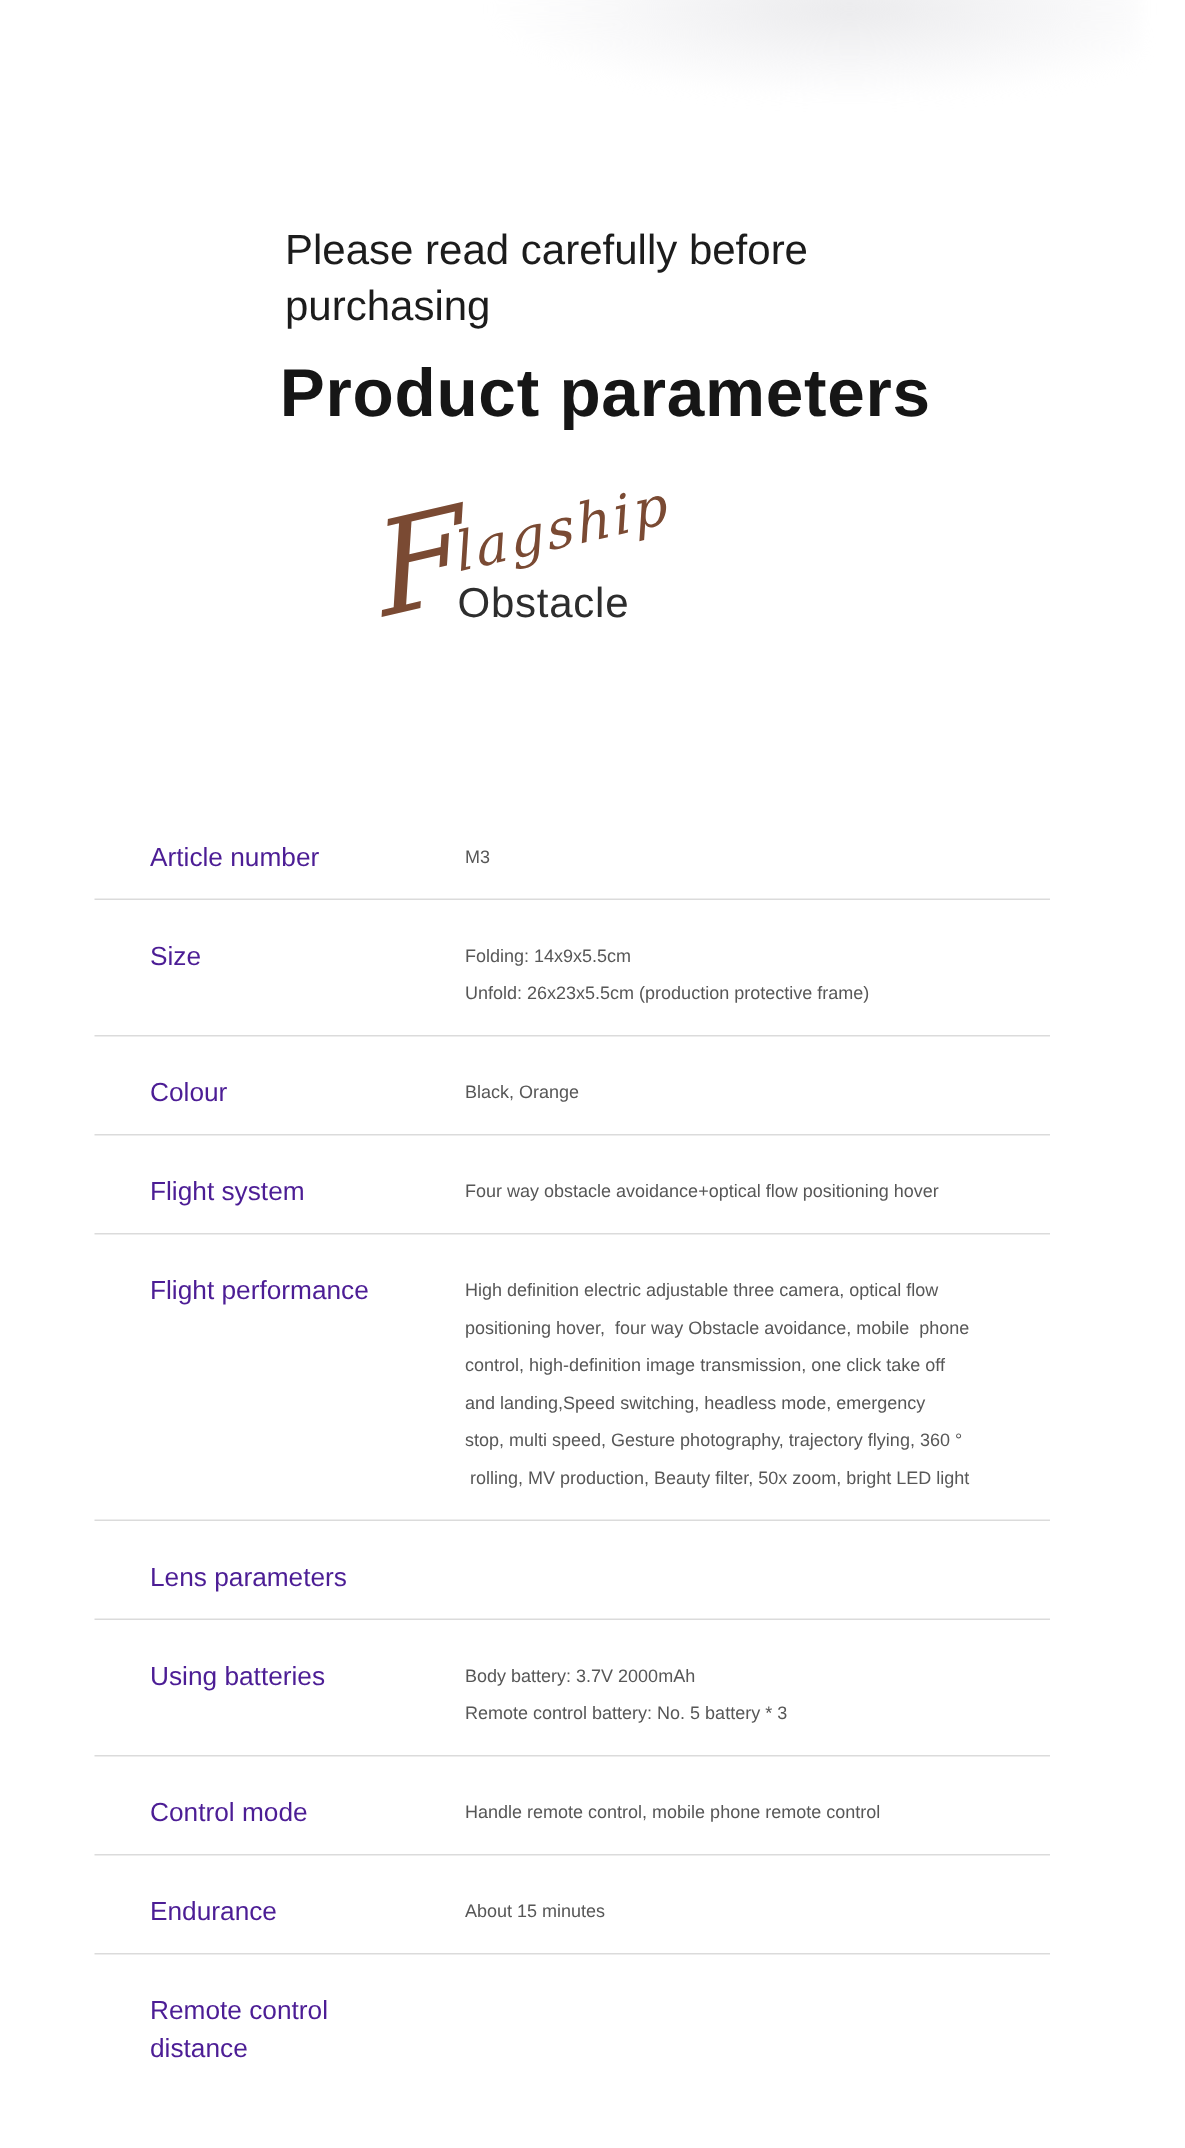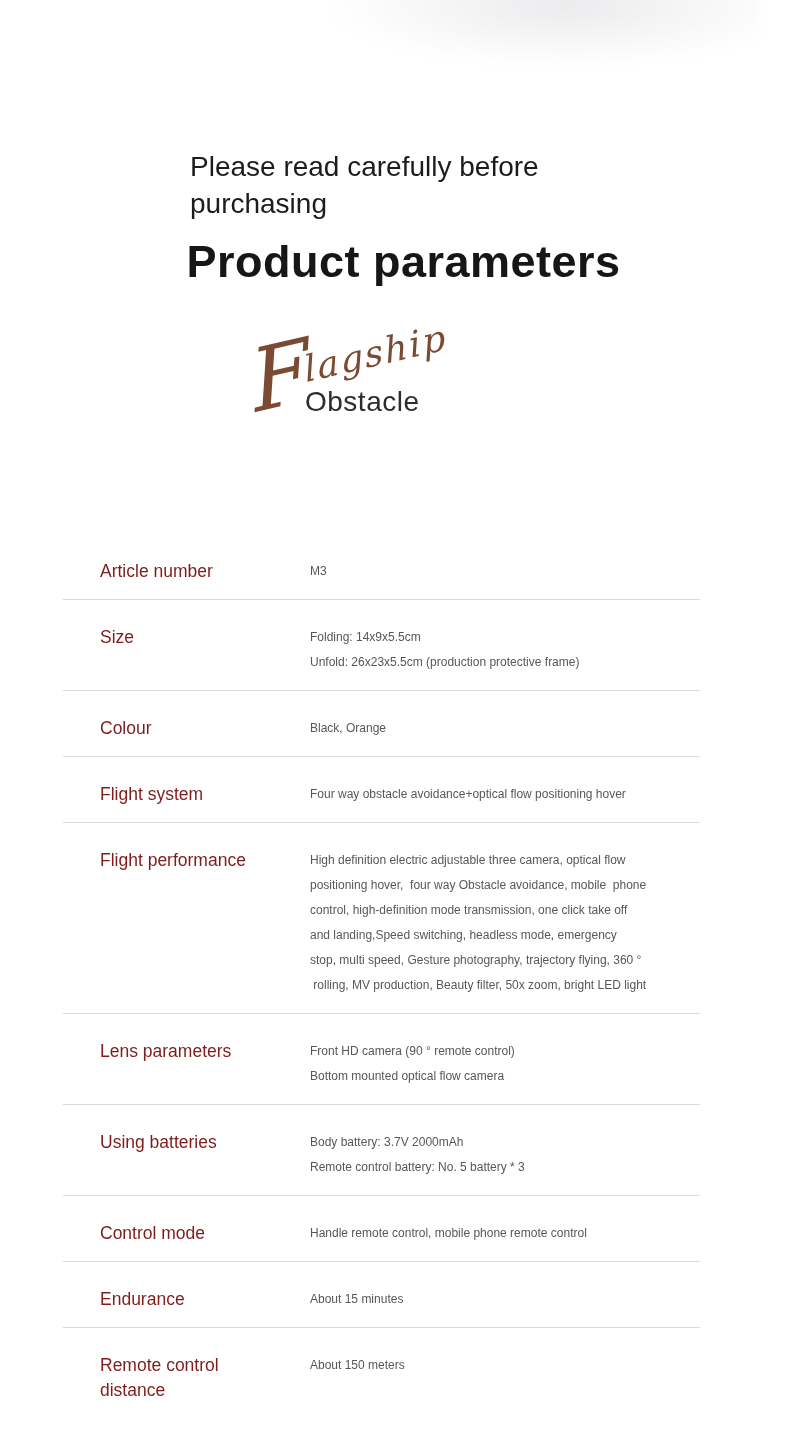--- a/index.html
+++ b/index.html
@@ -89,21 +89,21 @@
     align-items: flex-start;
     padding: 25px 0 15px 0;
     border-bottom: 1px solid #dbdbdb;
   }
   .spec-row:last-child { border-bottom: none; }
   .spec-label {
     flex: 0 0 247px;
     padding-left: 37px;
     font-size: 17.5px;
     line-height: 25px;
-    color: #7f1d1d;
+    color: #4c1d95;
     max-width: 247px;
   }
   .spec-label span { display: inline-block; max-width: 165px; }
   .spec-values {
     flex: 1 1 auto;
     font-size: 12px;
     line-height: 25px;
     color: #575757;
   }
   .value-line { white-space: pre; }
@@ -154,33 +154,29 @@
     <div class="spec-values">
           <div class="value-line">Four way obstacle avoidance+optical flow positioning hover</div>
         </div>
   </div>
 
   <div class="spec-row">
     <div class="spec-label"><span>Flight performance</span></div>
     <div class="spec-values">
           <div class="value-line">High definition electric adjustable three camera, optical flow</div>
           <div class="value-line">positioning hover,  four way Obstacle avoidance, mobile  phone</div>
-          <div class="value-line">control, high-definition mode transmission, one click take off</div>
+          <div class="value-line">control, high-definition image transmission, one click take off</div>
           <div class="value-line">and landing,Speed switching, headless mode, emergency</div>
           <div class="value-line">stop, multi speed, Gesture photography, trajectory flying, 360 °</div>
           <div class="value-line"> rolling, MV production, Beauty filter, 50x zoom, bright LED light</div>
         </div>
   </div>
 
   <div class="spec-row">
     <div class="spec-label"><span>Lens parameters</span></div>
-    <div class="spec-values">
-          <div class="value-line">Front HD camera (90 ° remote control)</div>
-          <div class="value-line">Bottom mounted optical flow camera</div>
-        </div>
   </div>
 
   <div class="spec-row">
     <div class="spec-label"><span>Using batteries</span></div>
     <div class="spec-values">
           <div class="value-line">Body battery: 3.7V 2000mAh</div>
           <div class="value-line">Remote control battery: No. 5 battery * 3</div>
         </div>
   </div>
 
@@ -193,19 +189,16 @@
 
   <div class="spec-row">
     <div class="spec-label"><span>Endurance</span></div>
     <div class="spec-values">
           <div class="value-line">About 15 minutes</div>
         </div>
   </div>
 
   <div class="spec-row">
     <div class="spec-label"><span>Remote control distance</span></div>
-    <div class="spec-values">
-          <div class="value-line">About 150 meters</div>
-        </div>
   </div>
 </div>
 
 </div>
 
 </body></html>

